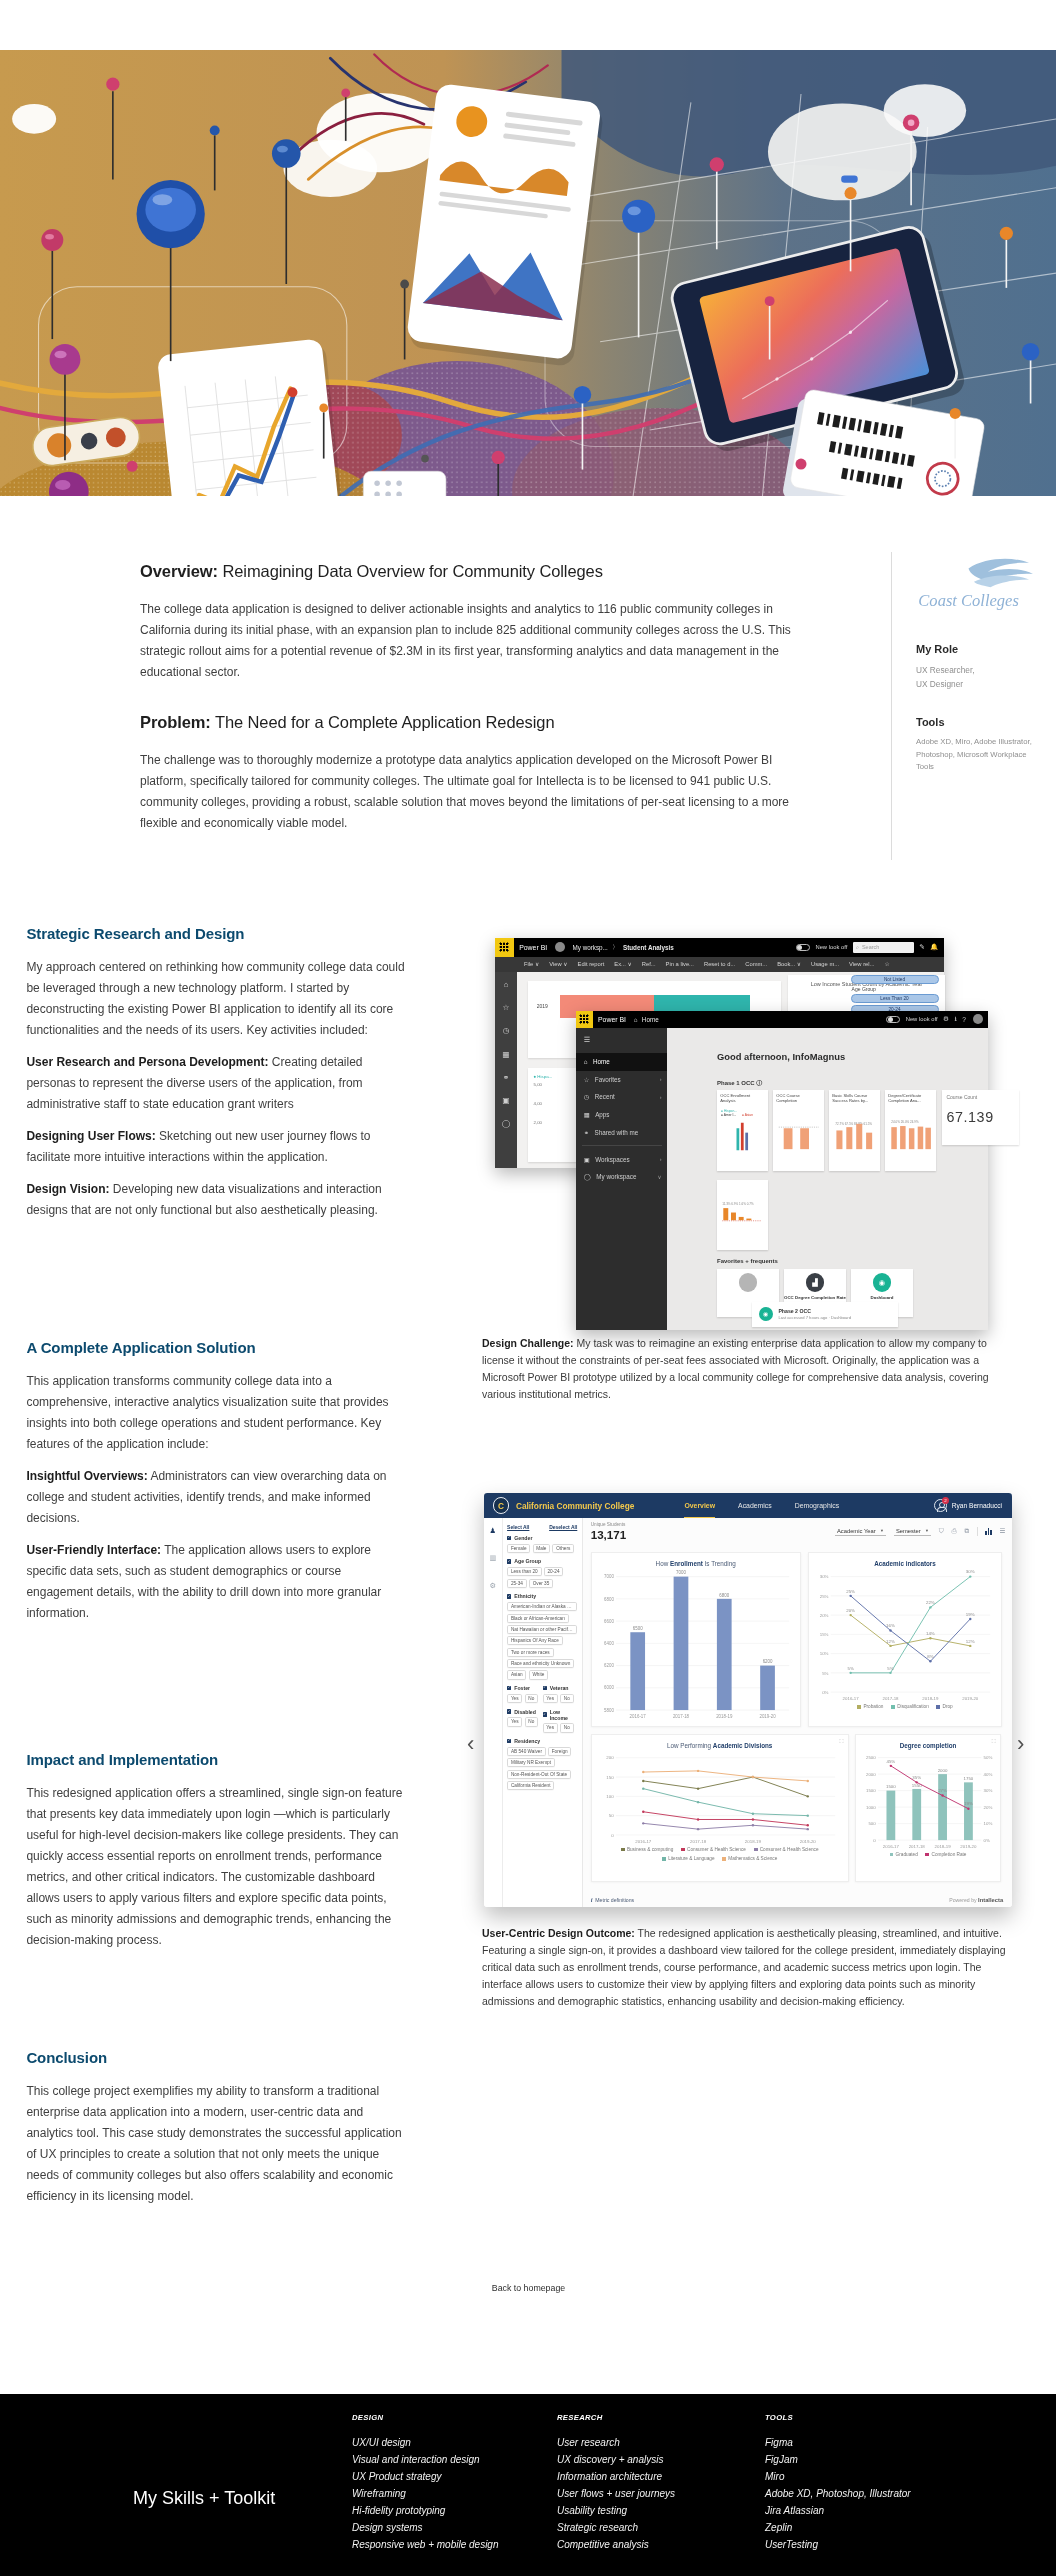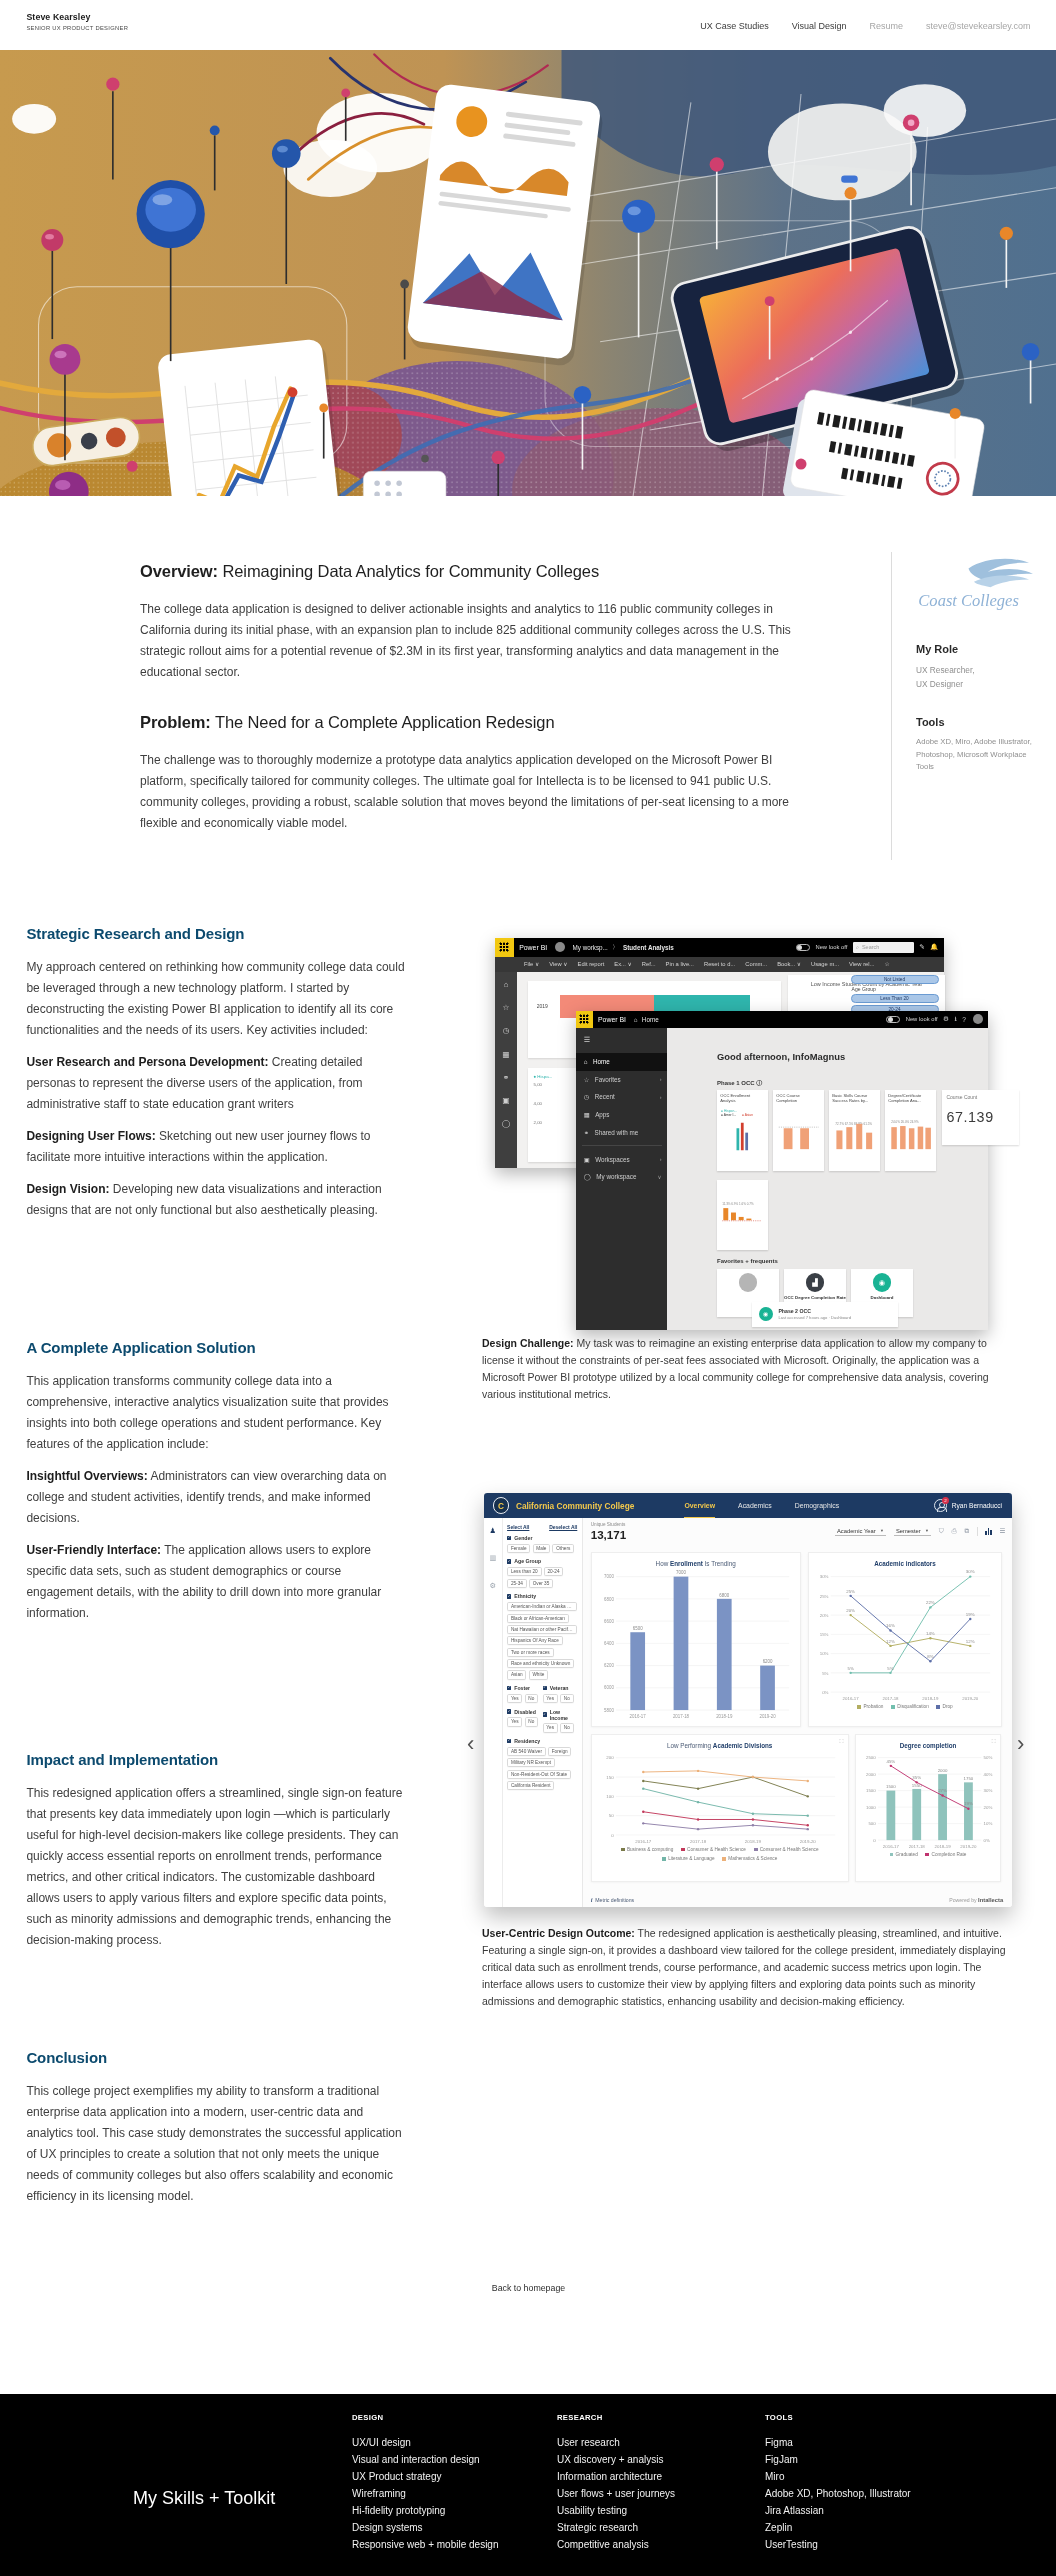--- a/index.html
+++ b/index.html
@@ -170,43 +170,31 @@
   .info-ic { font-style:italic; font-weight:bold; font-family:"Liberation Serif",serif; margin-right:2.8px; color:#1d3a63; }
 
   .car-arrow { position:absolute; font-size:22px; color:#555; line-height:22px; cursor:pointer; }
   #arrow-left { left:467px; top:1733px; }
   #arrow-right { left:1017px; top:1733px; }
 
   
   .back-link { position:absolute; left:0; top:2283px; width:1057px; text-align:center; font-size:8.8px; color:#2e2e2e; cursor:pointer; }
   .site-footer { position:absolute; left:0; top:2394px; width:1057px; height:182px; background:#000; }
   .foot-title { position:absolute; left:133px; top:2488px; font-size:18px; color:#fff; }
-  .foot-col { position:absolute; top:2413px; width:187px; }
+  .foot-col { position:absolute; top:2413px; width:187px;font-style:italic; }
   .foot-col .fc-head { font-size:7.7px; font-weight:bold; color:#fff; letter-spacing:0.3px; }
   .fc-list { margin-top:12px; }
   .fc-list span { display:block; color:#f2f2f2; font-size:10px; line-height:17px; }
   #fc-design { left:352px; } #fc-research { left:557px; } #fc-tools { left:765px; }
 </style>
 </head>
 <body>
 
 <div class="page">
 
-  <header class="site-header">
-    <div class="brand">
-      <div class="brand-name">Steve Kearsley</div>
-      <div class="brand-sub">SENIOR UX PRODUCT DESIGNER</div>
-    </div>
-    <nav class="top-nav">
-      <span class="nav-dark">UX Case Studies</span>
-      <span class="nav-dark">Visual Design</span>
-      <span class="nav-gray">Resume</span>
-      <span class="nav-gray">steve@stevekearsley.com</span>
-    </nav>
-  </header>
 
   <div class="hero">
     <svg width="1057" height="446" viewBox="0 0 1920 810" preserveAspectRatio="none">
       <defs>
         <linearGradient id="bgG" x1="0" y1="0" x2="1" y2="0">
           <stop offset="0" stop-color="#c79a4e"></stop>
             <stop offset=".42" stop-color="#bf9354"></stop>
           <stop offset=".58" stop-color="#8a8472"></stop>
             <stop offset=".74" stop-color="#5d7288"></stop>
           <stop offset="1" stop-color="#50708f"></stop>
@@ -426,21 +414,21 @@
         <circle cx="1872" cy="548" r="16" fill="#2b62c4"></circle>
         <circle cx="1735" cy="660" r="10" fill="#e8872a"></circle>
         <circle cx="1455" cy="752" r="10" fill="#cf3f6e"></circle>
         <circle cx="240" cy="756" r="10" fill="#cf3f6e"></circle>
       </g>
     </svg>
   </div>
 
   <section class="overview-block">
     <div class="h-split">
-      <span class="hl">Overview:</span><span> Reimagining Data Analytics for Community Colleges</span>
+      <span class="hl">Overview:</span><span> Reimagining Data Overview for Community Colleges</span>
     </div>
     <div class="body-txt" style="width:655px;">The college data application is designed to deliver actionable insights and analytics to 116 public community colleges in California during its initial phase, with an expansion plan to include 825 additional community colleges across the U.S. This strategic rollout aims for a potential revenue of $2.3M in its first year, transforming analytics and data management in the educational sector.</div>
   </section>
 
   <div class="meta-divider"></div>
 
   <aside class="meta-col">
     <div class="coast-logo">
       <svg width="127" height="65" viewBox="0 0 230 118">
         <path d="M95,28 C125,8 175,6 205,18 C180,16 150,22 130,34 C160,26 195,28 212,38 C185,36 150,42 132,52 C110,46 98,38 95,28 Z" fill="#9fc0dd"></path>

